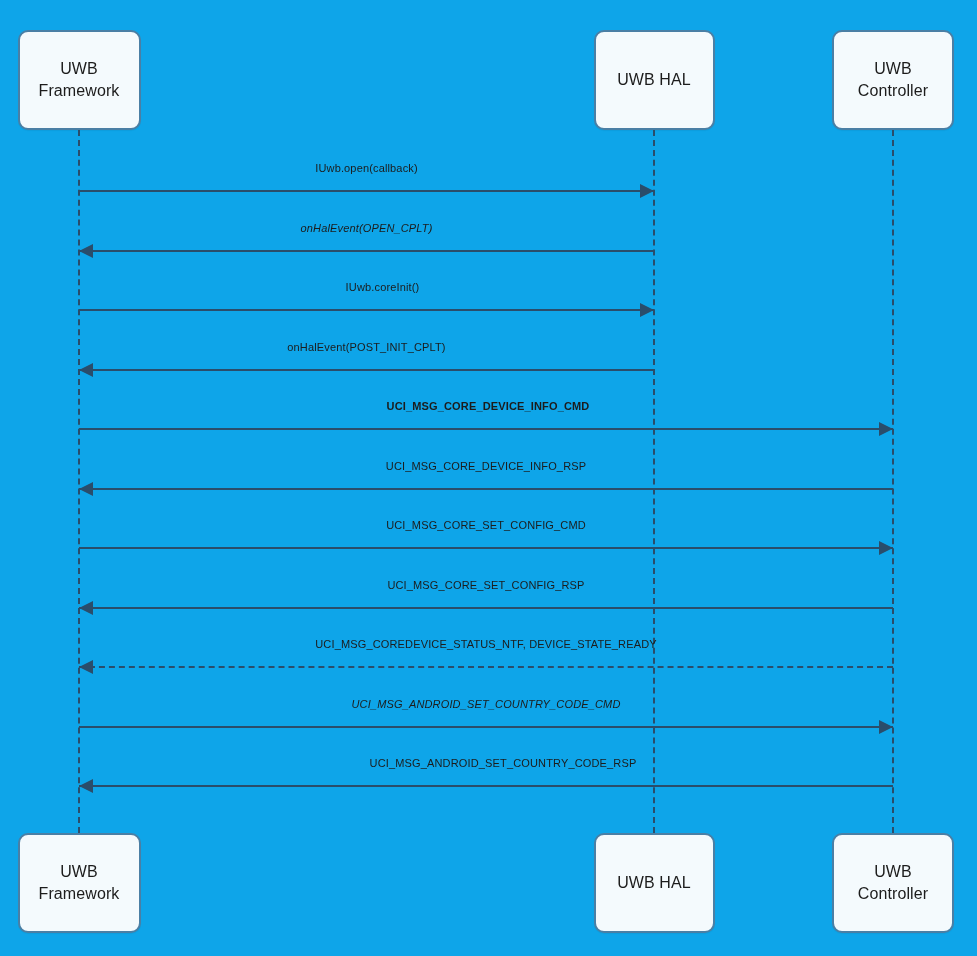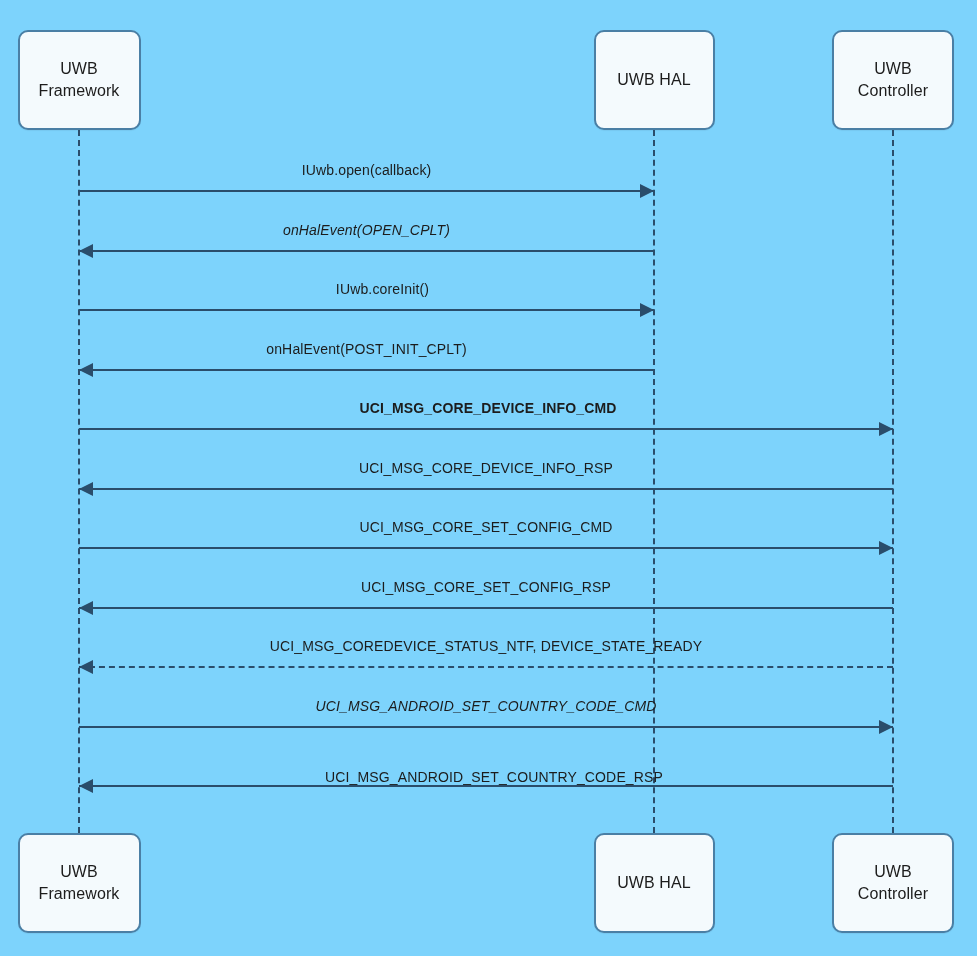--- a/index.html
+++ b/index.html
@@ -9,21 +9,21 @@
   }
   body {
     font-family: "Liberation Sans", sans-serif;
     -webkit-font-smoothing: antialiased;
   }
 
   #canvas {
     position: relative;
     width: 977px;
     height: 956px;
-    background: #7dd3fc;
+    background: #0ea5e9;
     overflow: hidden;
   }
 
   
   .participant-box {
     position: absolute;
     box-sizing: border-box;
     background: #f4fafd;
     border: 2px solid #4a7fa5;
     border-radius: 10px;
@@ -75,21 +75,21 @@
   .msg-head.right {
     border-left: 14px solid #2a4d6b;
   }
   .msg-head.left {
     border-right: 14px solid #2a4d6b;
   }
   .msg-label {
     position: absolute;
     text-align: center;
     color: #1c1c1c;
-    font-size: 14px;
+    font-size: 11px;
     line-height: 1;
     white-space: nowrap;
     letter-spacing: 0.15px;
   }
 </style>
 </head>
 <body>
 
 <div id="canvas">
 
@@ -156,21 +156,21 @@
         <div class="msg-label" style="left: 0px; width: 814px; top: -27px;">UCI_MSG_COREDEVICE_STATUS_NTF, DEVICE_STATE_READY</div>
       </div>
       <div class="message" style="left: 79px; top: 726px; width: 814px;">
         <div class="msg-line" style="width: 814px;"></div>
         <div class="msg-head right" style="left: 800px;"></div>
         <div class="msg-label" style="left: 0px; width: 814px; top: -27px; font-style: italic;">UCI_MSG_ANDROID_SET_COUNTRY_CODE_CMD</div>
       </div>
       <div class="message" style="left: 79px; top: 785px; width: 814px;">
         <div class="msg-line" style="width: 814px;"></div>
         <div class="msg-head left" style="left: 0px;"></div>
-        <div class="msg-label" style="left: 8px; width: 814px; top: -27px; margin-top: 12px;">UCI_MSG_ANDROID_SET_COUNTRY_CODE_RSP</div>
+        <div class="msg-label" style="left: 17px; width: 814px; top: -27px;">UCI_MSG_ANDROID_SET_COUNTRY_CODE_RSP</div>
       </div>
     </div>
 
   <div class="participant-box" id="bot-box-framework" style="width: 123px; height: 100px; left: 17.5px; top: 833px;">
     <span class="plabel">UWB
 Framework</span>
   </div>
   <div class="participant-box" id="bot-box-hal" style="width: 121px; height: 100px; left: 593.5px; top: 833px;">
     <span class="plabel">UWB HAL</span>
   </div>

